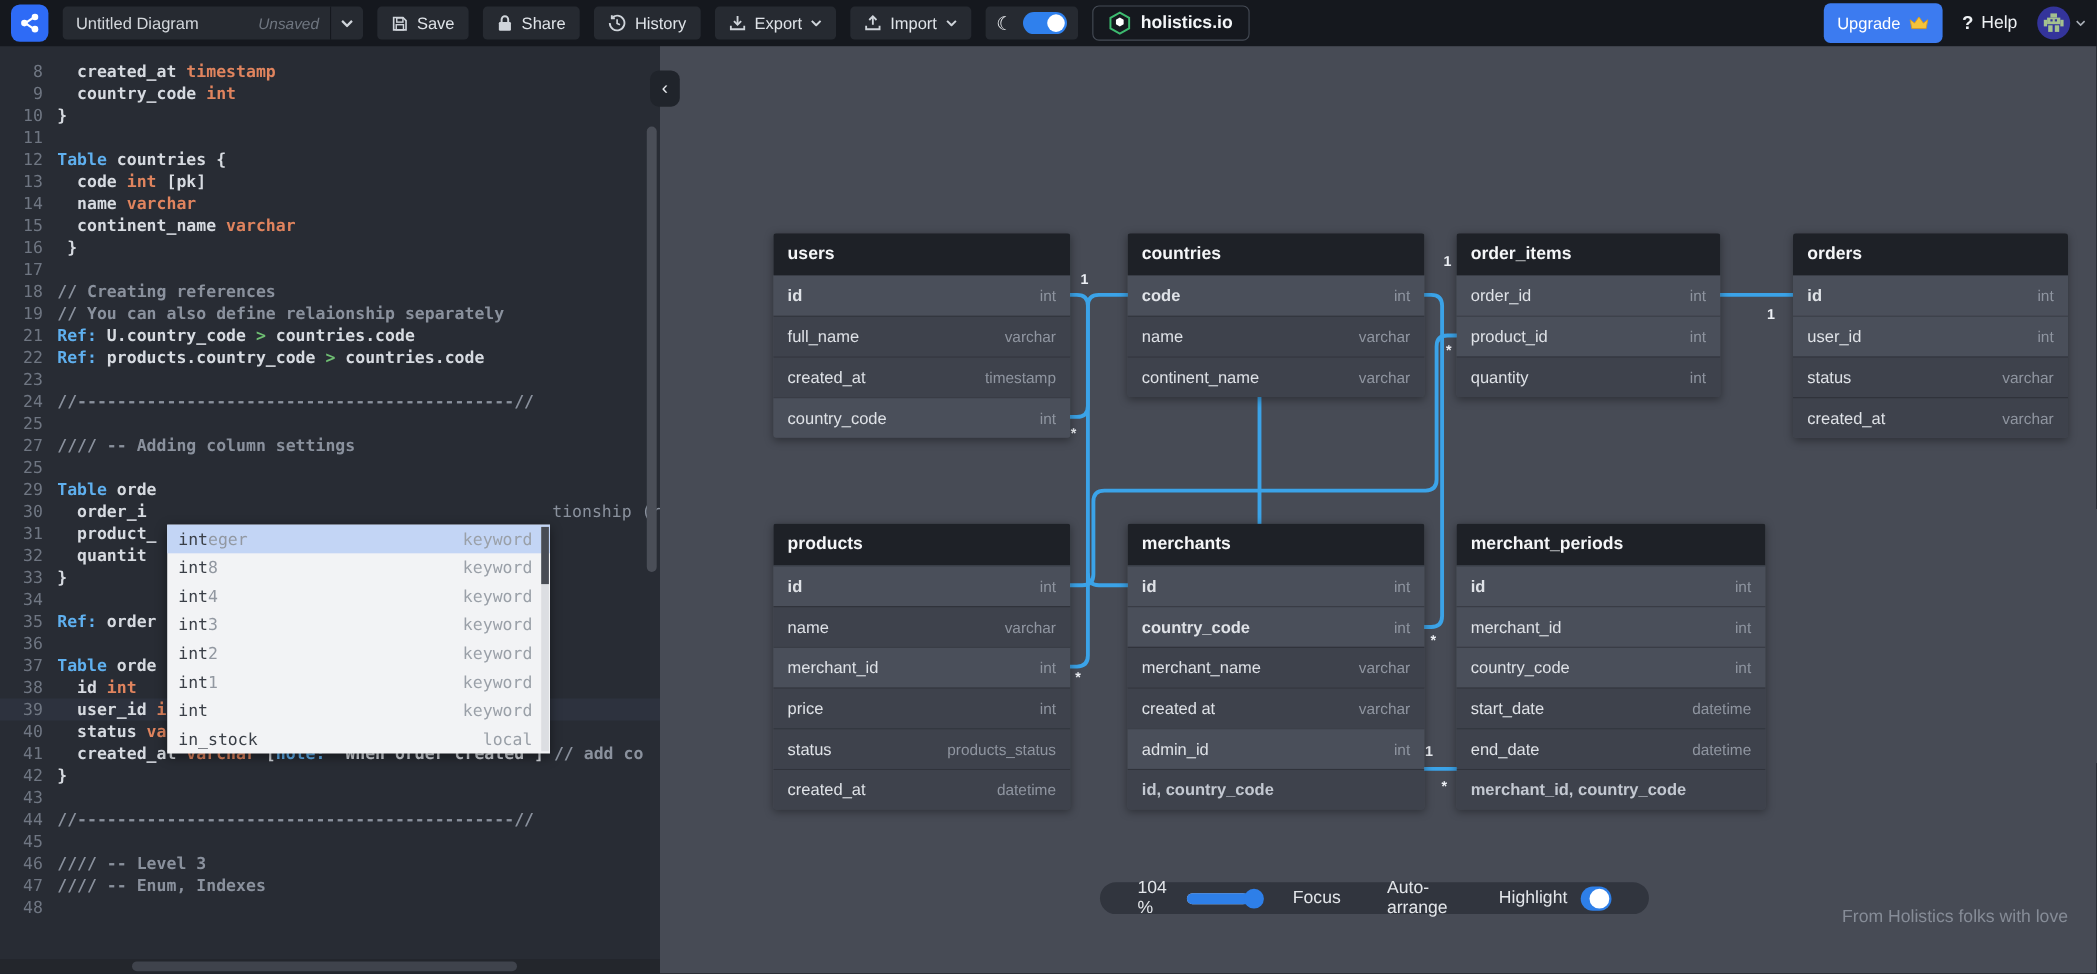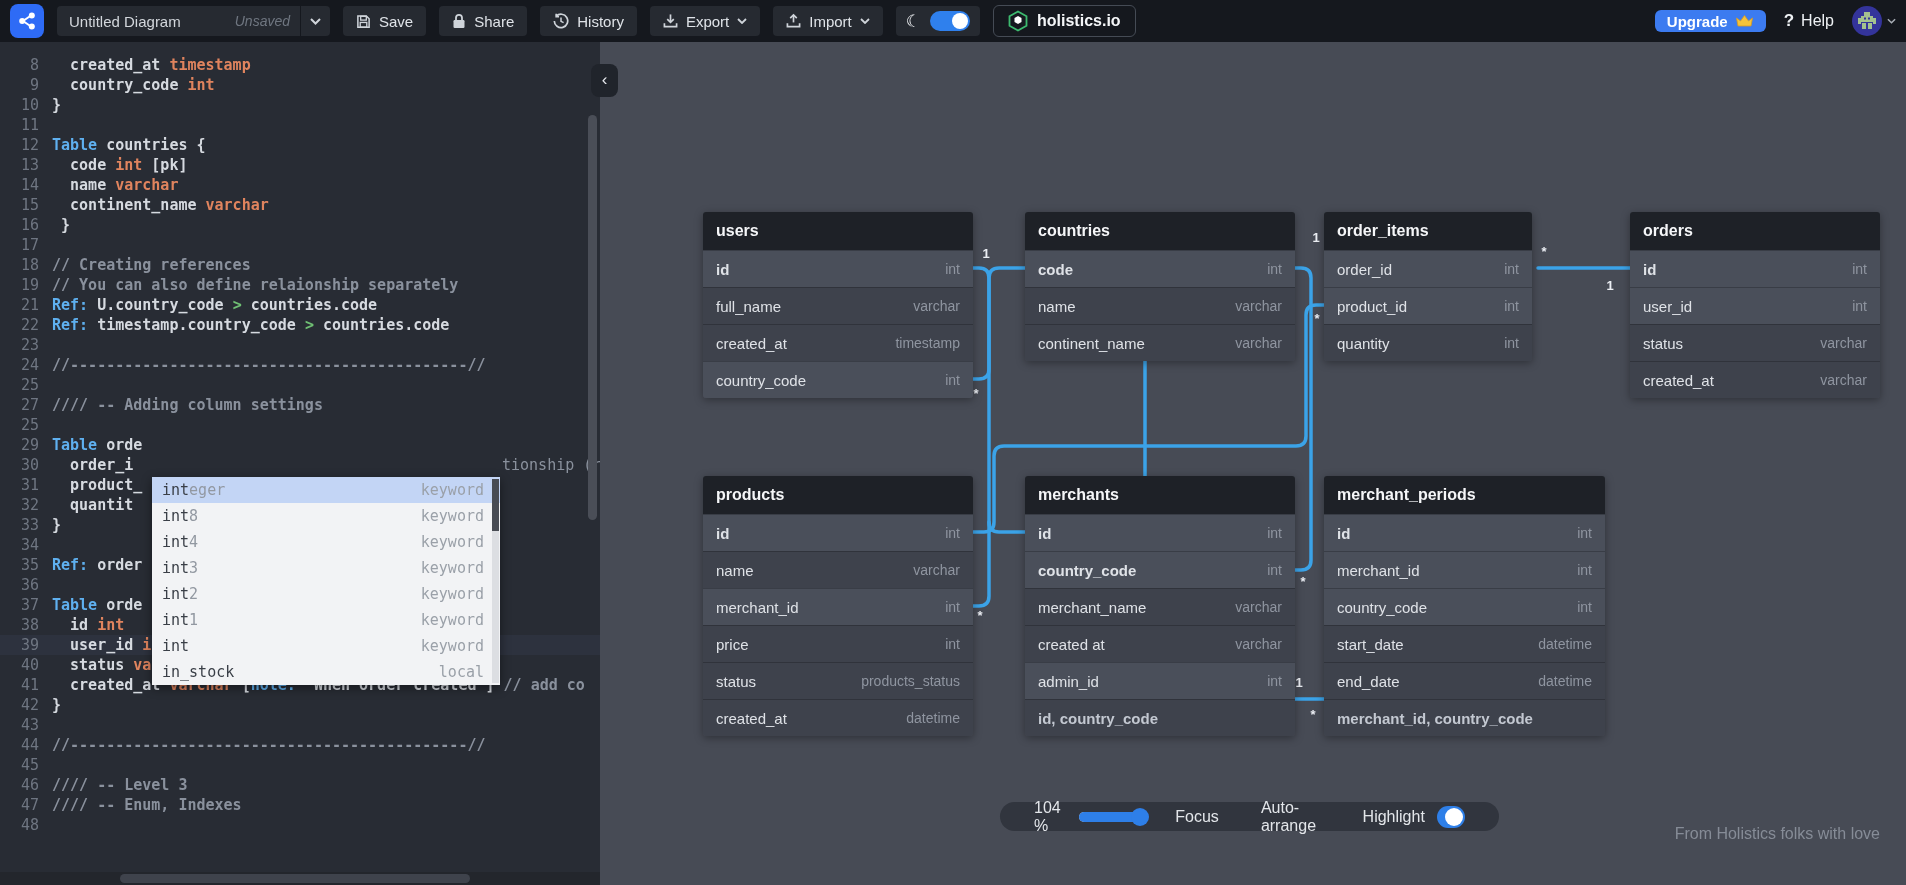--- a/index.html
+++ b/index.html
@@ -25,22 +25,22 @@
   #dark-box { height:30px; background:#262a31; border-radius:4px; display:flex;
     align-items:center; gap:9px; padding:0 10px; cursor:pointer; }
   .moon { color:#f2f4f7; font-size:17px; line-height:1; }
   .toggle { width:40px; height:20px; border-radius:10px; background:#2f80ed; position:relative; }
   .toggle .knob { position:absolute; right:2px; top:2px; width:16px; height:16px;
     border-radius:50%; background:#fff; }
   #holistics-btn { height:32px; background:transparent; border:1px solid #454b55; border-radius:6px;
     color:#f4f6f8; font-weight:bold; font-size:16px; display:flex; align-items:center; gap:9px;
     padding:0 14px; cursor:pointer; }
   #right-cluster { margin-left:auto; display:flex; align-items:center; gap:18px; }
-  #upgrade-btn { height:22px; background:#3c7bf0; border:none; border-radius:6px; color:#fff;
-    font-weight:bold; font-size:15px; display:flex; align-items:center; gap:7px; padding:0 12px; cursor:pointer; }
+  #upgrade-btn { height:36px; background:#3c7bf0; border:none; border-radius:6px; color:#fff;
+    font-weight:normal; font-size:15px; display:flex; align-items:center; gap:7px; padding:0 12px; cursor:pointer; }
   #help { display:flex; align-items:center; gap:7px; color:#eef1f4; font-size:16px; cursor:pointer; }
   #help .qmark { font-weight:bold; font-size:17px; }
   #avatar-group { display:flex; align-items:center; gap:5px; cursor:pointer; }
   #avatar { width:30px; height:30px; border-radius:50%; background:#34349b; display:flex;
     align-items:center; justify-content:center; overflow:hidden; }
 
   
   #editor { position:absolute; left:0; top:42px; width:600px; height:843px;
     background:#282c34; overflow:hidden;
     font-family:"DejaVu Sans Mono", monospace; font-size:15px; }
@@ -277,21 +277,21 @@
         <div class="line">
           <span class="ln">19</span>
           <span class="lc"><span class="tk-c">// You can also define relaionship separately</span></span>
         </div>
         <div class="line">
           <span class="ln">21</span>
           <span class="lc"><span class="tk-k">Ref:</span><span class="tk-d"> U.country_code </span><span class="tk-o">&gt;</span><span class="tk-d"> countries.code</span></span>
         </div>
         <div class="line">
           <span class="ln">22</span>
-          <span class="lc"><span class="tk-k">Ref:</span><span class="tk-d"> timestamp.country_code </span><span class="tk-o">&gt;</span><span class="tk-d"> countries.code</span></span>
+          <span class="lc"><span class="tk-k">Ref:</span><span class="tk-d"> products.country_code </span><span class="tk-o">&gt;</span><span class="tk-d"> countries.code</span></span>
         </div>
         <div class="line">
           <span class="ln">23</span>
           <span class="lc"></span>
         </div>
         <div class="line">
           <span class="ln">24</span>
           <span class="lc"><span class="tk-c">//--------------------------------------------//</span></span>
         </div>
         <div class="line">
@@ -494,21 +494,21 @@
           </div>
           <div class="trow">
             <span class="fname">name</span>
             <span class="ftype">varchar</span>
           </div>
           <div class="trow">
             <span class="fname">continent_name</span>
             <span class="ftype">varchar</span>
           </div>
         </div>
-        <div class="tbl" style="left: 724px; top: 170px; width: 208px;">
+        <div class="tbl" style="left: 724px; top: 170px; width: 240px;">
           <div class="tbl-h">order_items</div>
           <div class="trow hl">
             <span class="fname">order_id</span>
             <span class="ftype">int</span>
           </div>
           <div class="trow hl">
             <span class="fname">product_id</span>
             <span class="ftype">int</span>
           </div>
           <div class="trow">

